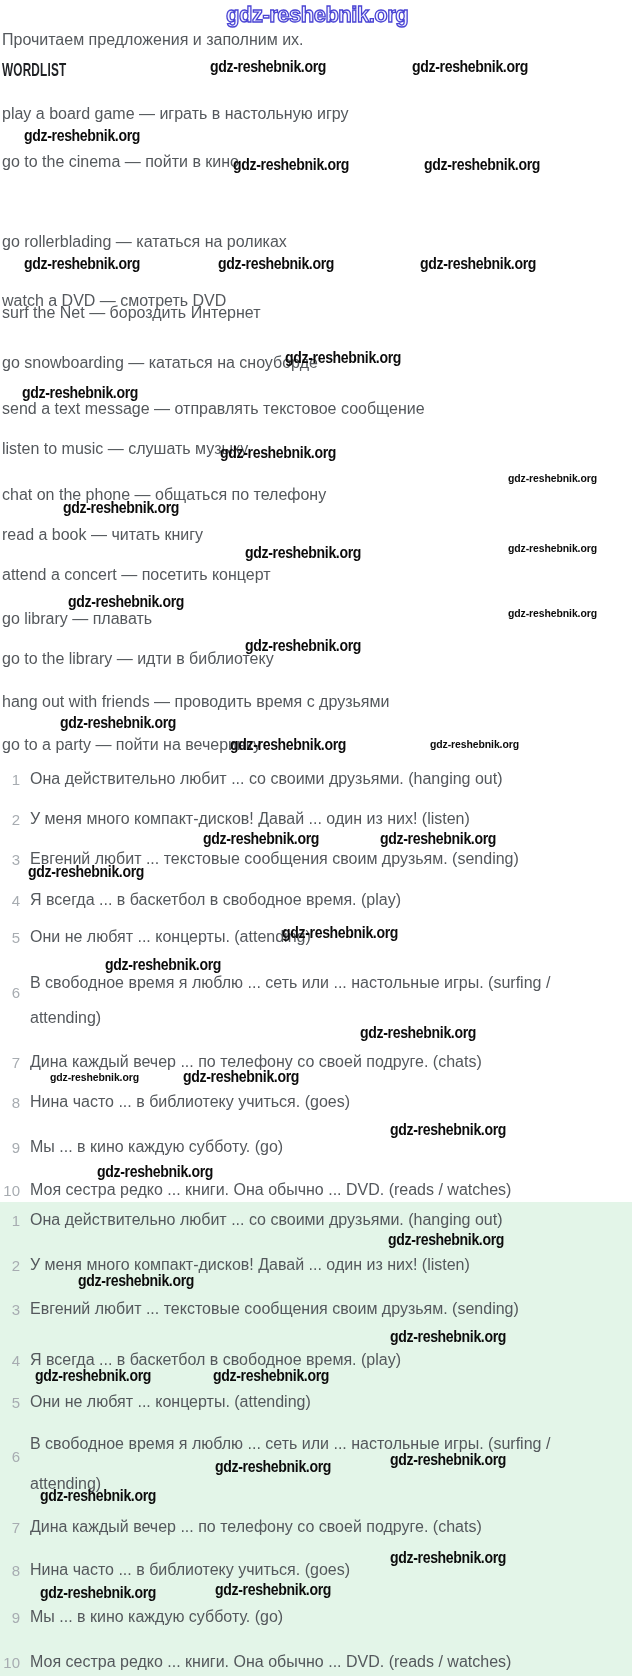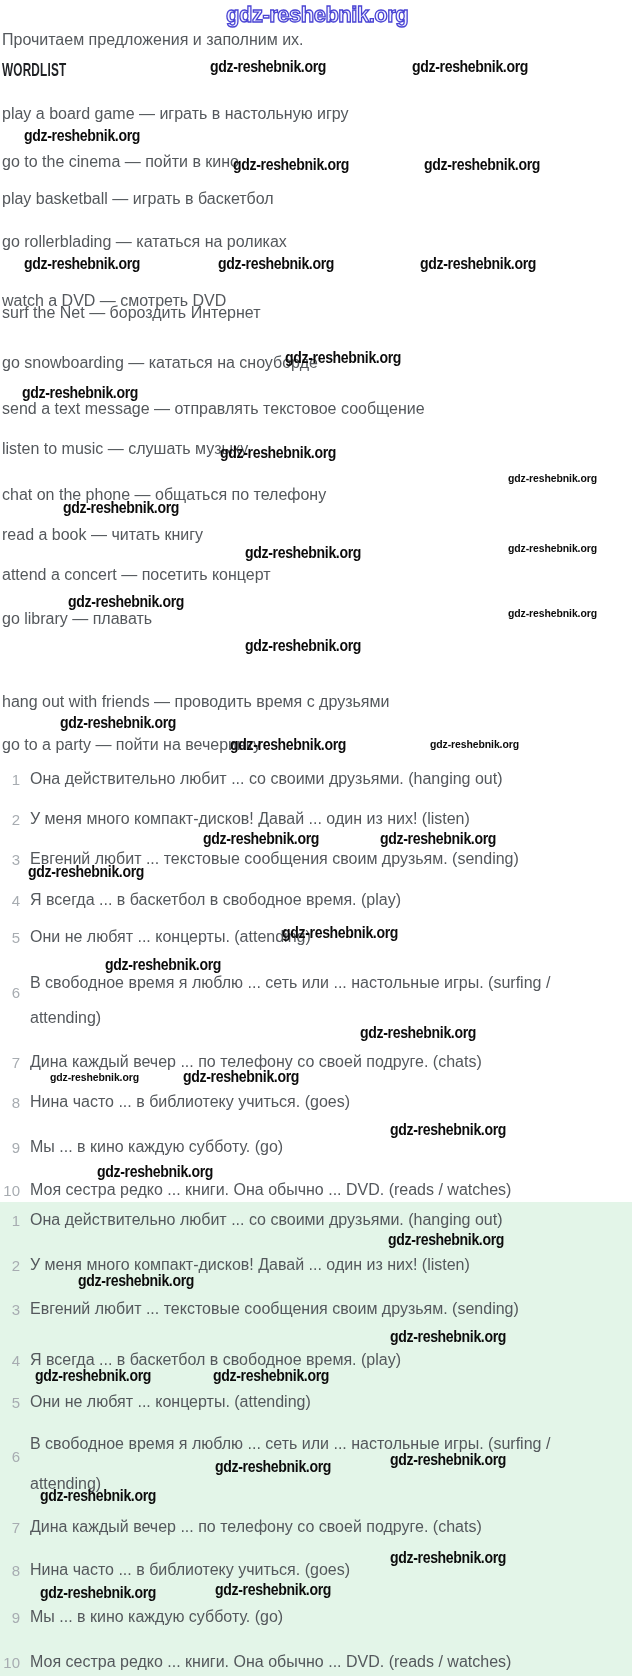--- a/index.html
+++ b/index.html
@@ -28,31 +28,31 @@
 <body>
 
 <div class="page">
 
   <div class="logo">gdz-reshebnik.org</div>
   <div class="txtline" style="top:31px">Прочитаем предложения и заполним их.</div>
   <div class="wl-title">WORDLIST</div>
 
   <div class="txtline" style="top:105px">play a board game — играть в настольную игру</div>
   <div class="txtline" style="top:153px">go to the cinema — пойти в кино</div>
-  <div class="txtline" style="top:190px">play basketball — играть в баскетбол</div>
   <div class="txtline" style="top:233px">go rollerblading — кататься на роликах</div>
   <div class="txtline" style="top:292px">watch a DVD — смотреть DVD</div>
   <div class="txtline" style="top:304px">surf the Net — бороздить Интернет</div>
   <div class="txtline" style="top:354px">go snowboarding — кататься на сноуборде</div>
   <div class="txtline" style="top:400px">send a text message — отправлять текстовое сообщение</div>
   <div class="txtline" style="top:486px">chat on the phone — общаться по телефону</div>
   <div class="txtline" style="top:440px">listen to music — слушать музыку</div>
   <div class="txtline" style="top:526px">read a book — читать книгу</div>
   <div class="txtline" style="top:566px">attend a concert — посетить концерт</div>
   <div class="txtline" style="top:610px">go library — плавать</div>
+  <div class="txtline" style="top:650px">go to the library — идти в библиотеку</div>
   <div class="txtline" style="top:693px">hang out with friends — проводить время с друзьями</div>
   <div class="txtline" style="top:736px">go to a party — пойти на вечеринку</div>
 
   <div class="ex" style="top:770px"><span class="num">1</span><span class="txt">Она действительно любит ... со своими друзьями. (hanging out)</span></div>
   <div class="ex" style="top:810px"><span class="num">2</span><span class="txt">У меня много компакт-дисков! Давай ... один из них! (listen)</span></div>
   <div class="ex" style="top:850px"><span class="num">3</span><span class="txt">Евгений любит ... текстовые сообщения своим друзьям. (sending)</span></div>
   <div class="ex" style="top:891px"><span class="num">4</span><span class="txt">Я всегда ... в баскетбол в свободное время. (play)</span></div>
   <div class="ex" style="top:928px"><span class="num">5</span><span class="txt">Они не любят ... концерты. (attending)</span></div>
   <div class="ex wrap-a" style="top:965px"><span class="num">6</span><span class="txt">В свободное время я люблю ... сеть или ... настольные игры. (surfing / attending)</span></div>
   <div class="ex" style="top:1053px"><span class="num">7</span><span class="txt">Дина каждый вечер ... по телефону со своей подруге. (chats)</span></div>

